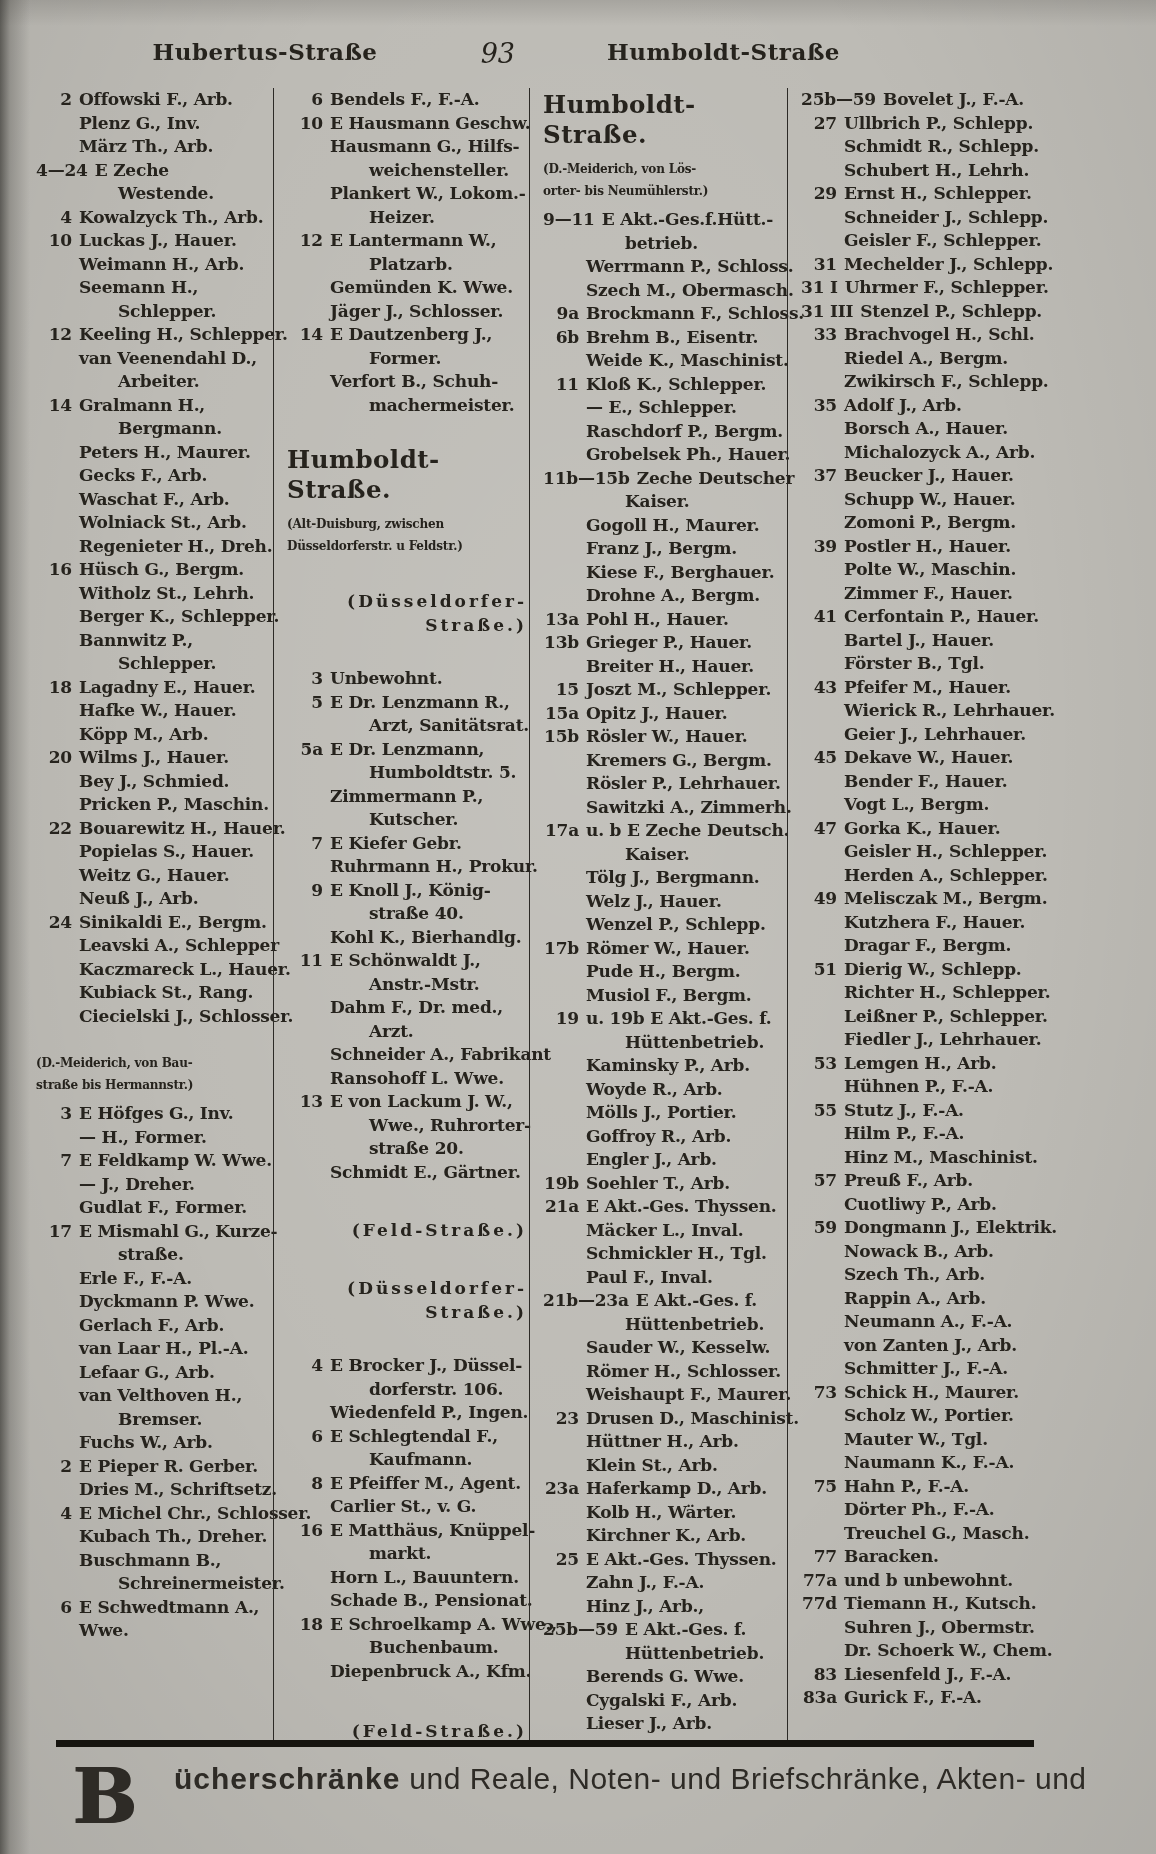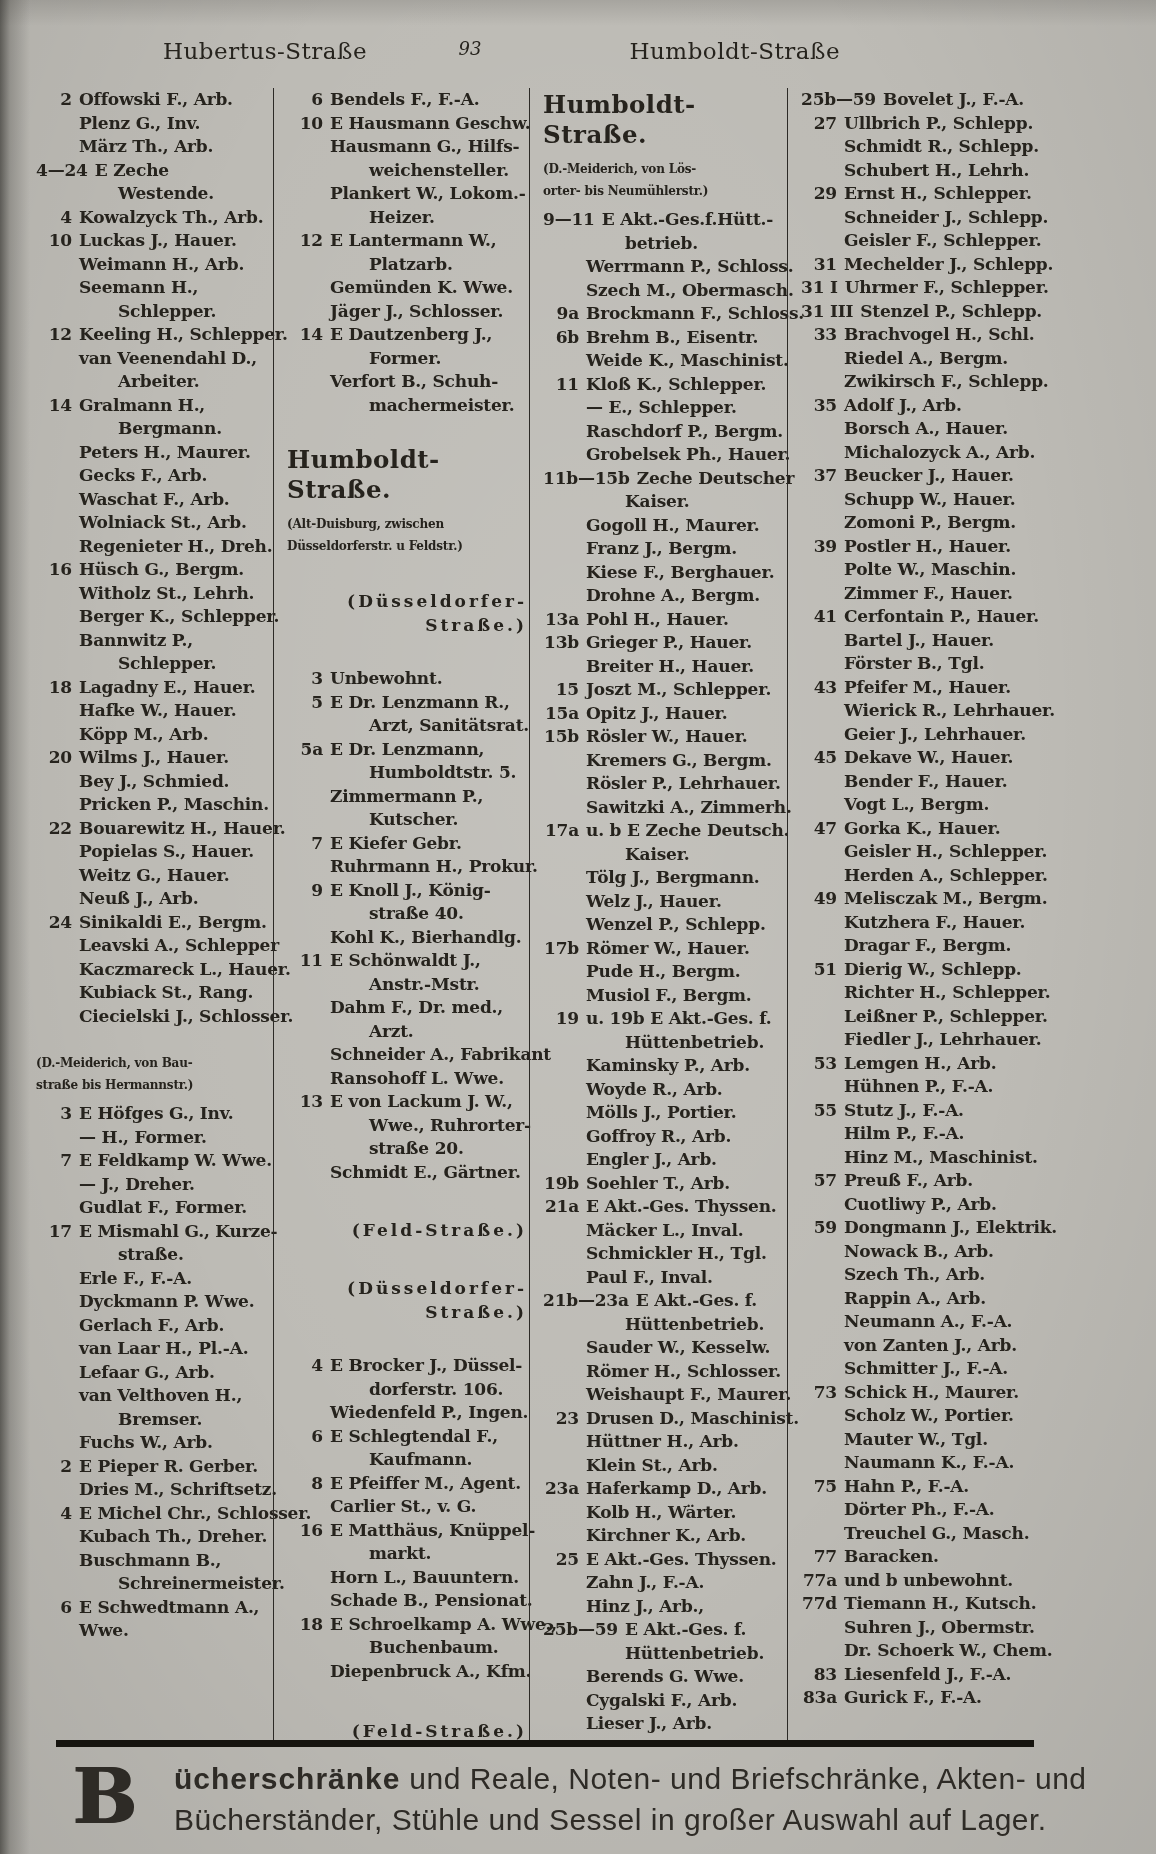--- a/index.html
+++ b/index.html
@@ -9,23 +9,23 @@
     font-family:"DejaVu Serif",serif;color:#26231d;
     background-color:#bdbbb5;
     background-image:
       linear-gradient(90deg, rgba(45,44,40,.65) 0px, rgba(45,44,40,.25) 10px, rgba(45,44,40,0) 30px),
       linear-gradient(180deg, rgba(60,58,54,.18) 0px, rgba(60,58,54,0) 26px),
       radial-gradient(ellipse at 50% 40%, rgba(255,255,255,.10) 0%, rgba(0,0,0,0) 55%, rgba(0,0,0,.08) 100%);
   }
   
   .page-header{position:absolute;top:38px;left:0;width:100%;height:34px;}
   .page-header span{position:absolute;display:inline-block;}
-  .hdr-street{font-weight:normal;font-size:23px;letter-spacing:.5px;}
+  .hdr-street{font-weight:bold;font-size:23px;letter-spacing:.5px;}
   .hdr-left{left:150px;width:230px;text-align:center;}
-  .hdr-page{left:425px;width:90px;text-align:center;font-style:italic;font-size:18px;font-weight:normal;}
+  .hdr-page{left:425px;width:90px;text-align:right;font-style:italic;font-size:27px;font-weight:normal;}
   .hdr-right{left:600px;width:240px;text-align:right;}
   
   .columns{
     position:absolute;top:88px;left:30px;right:14px;height:1650px;
     display:grid;grid-template-columns:243px 256px 258px 1fr;
   }
   .col{padding:0 2px 0 6px;overflow:visible;}
   .col + .col{border-left:1.6px solid #2c2a26;padding-left:13px;}
   .line{display:flex;font-size:17px;font-weight:700;line-height:23.5px;white-space:nowrap;letter-spacing:-0.2px;}
   .num{flex:none;min-width:36px;text-align:right;padding-right:7px;}
@@ -909,15 +909,14 @@
         <span class="txt">Gurick F., F.-A.</span>
       </div>
     </div>
 </div>
 
 <div class="ad-rule"></div>
 <div class="ad-block">
   <span class="ad-initial">B</span>
   <div class="ad-text">
     <span class="ad-bold">ücherschränke</span><span> und Reale, Noten- und Briefschränke, Akten- und</span><br>
-    <span>Bücherständer, Stühle und Sessel in großer Auswahl auf Lager.</span>
   </div>
 </div>
 
 </body></html>

